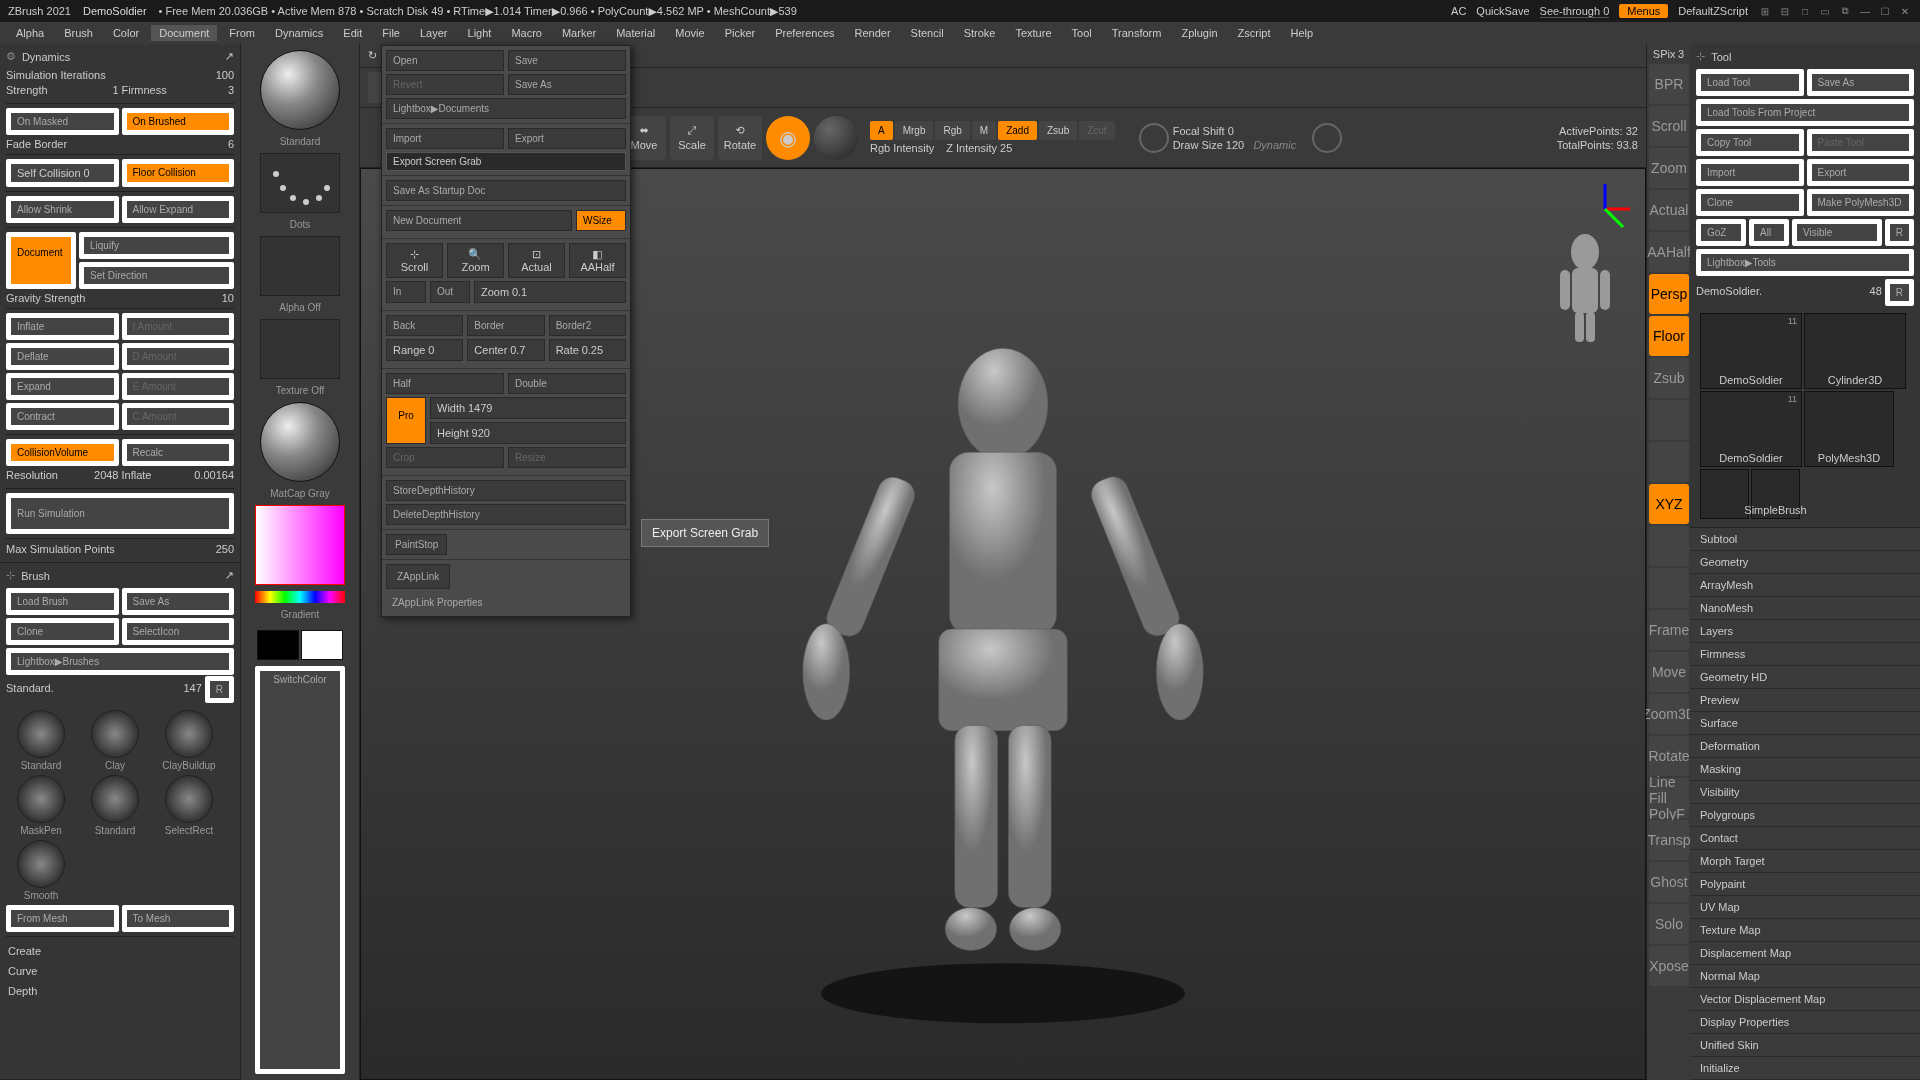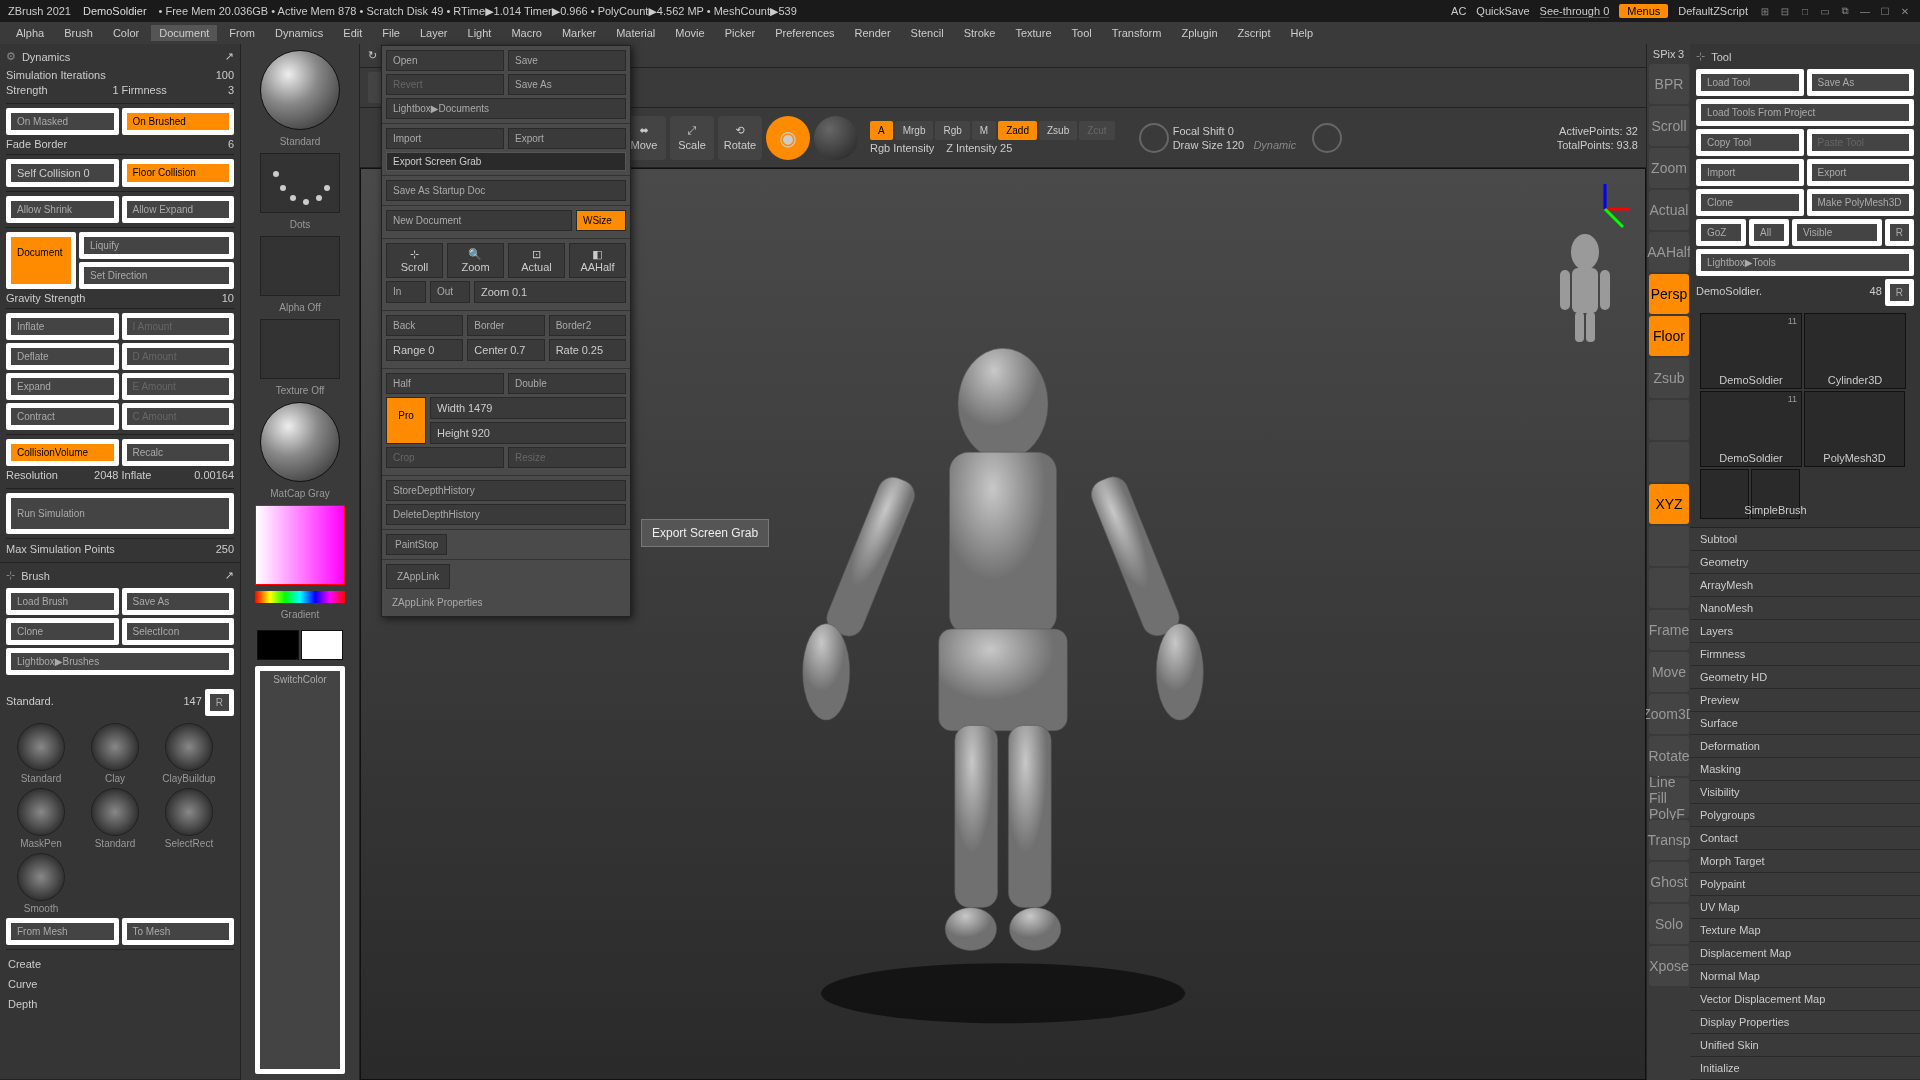--- a/index.html
+++ b/index.html
@@ -221,21 +221,21 @@
       </div>
       <div class="row">
           <div class="small-btn">Load Brush</div>
           <div class="small-btn">Save As</div>
         </div>
       <div class="row">
           <div class="small-btn">Clone</div>
           <div class="small-btn">SelectIcon</div>
         </div>
       <div class="small-btn">Lightbox▶Brushes</div>
-      <div class="row" style="margin-top:14px">
+      <div class="row" style="margin-top:1px">
         <div class="slider-row" style="flex:1">
             <span class="label">Standard.</span>
             <span class="val">147</span>
           </div>
         <div class="small-btn" style="flex:0 0 20px;text-align:center">R</div>
       </div>
       <div class="brush-grid" id="brush-grid">
           <div class="brush-item"><div class="brush-thumb"></div>Standard</div>
           <div class="brush-item"><div class="brush-thumb"></div>Clay</div>
           <div class="brush-item"><div class="brush-thumb"></div>ClayBuildup</div>
@@ -541,21 +541,21 @@
             <span class="count">11</span>
             <span>DemoSoldier</span>
           </div>
           <div class="tool-th" style="width: 102px;">
             <span>Cylinder3D</span>
           </div>
           <div class="tool-th" style="width: 102px;">
             <span class="count">11</span>
             <span>DemoSoldier</span>
           </div>
-          <div class="tool-th" style="width: 101px;">
+          <div class="tool-th" style="width: 90px;">
             <span>PolyMesh3D</span>
           </div>
           <div class="tool-th" style="width: 49px; height: 50px;">
             <span></span>
           </div>
           <div class="tool-th" style="width: 49px; height: 50px;">
             <span>SimpleBrush</span>
           </div>
         </div>
     </div>

